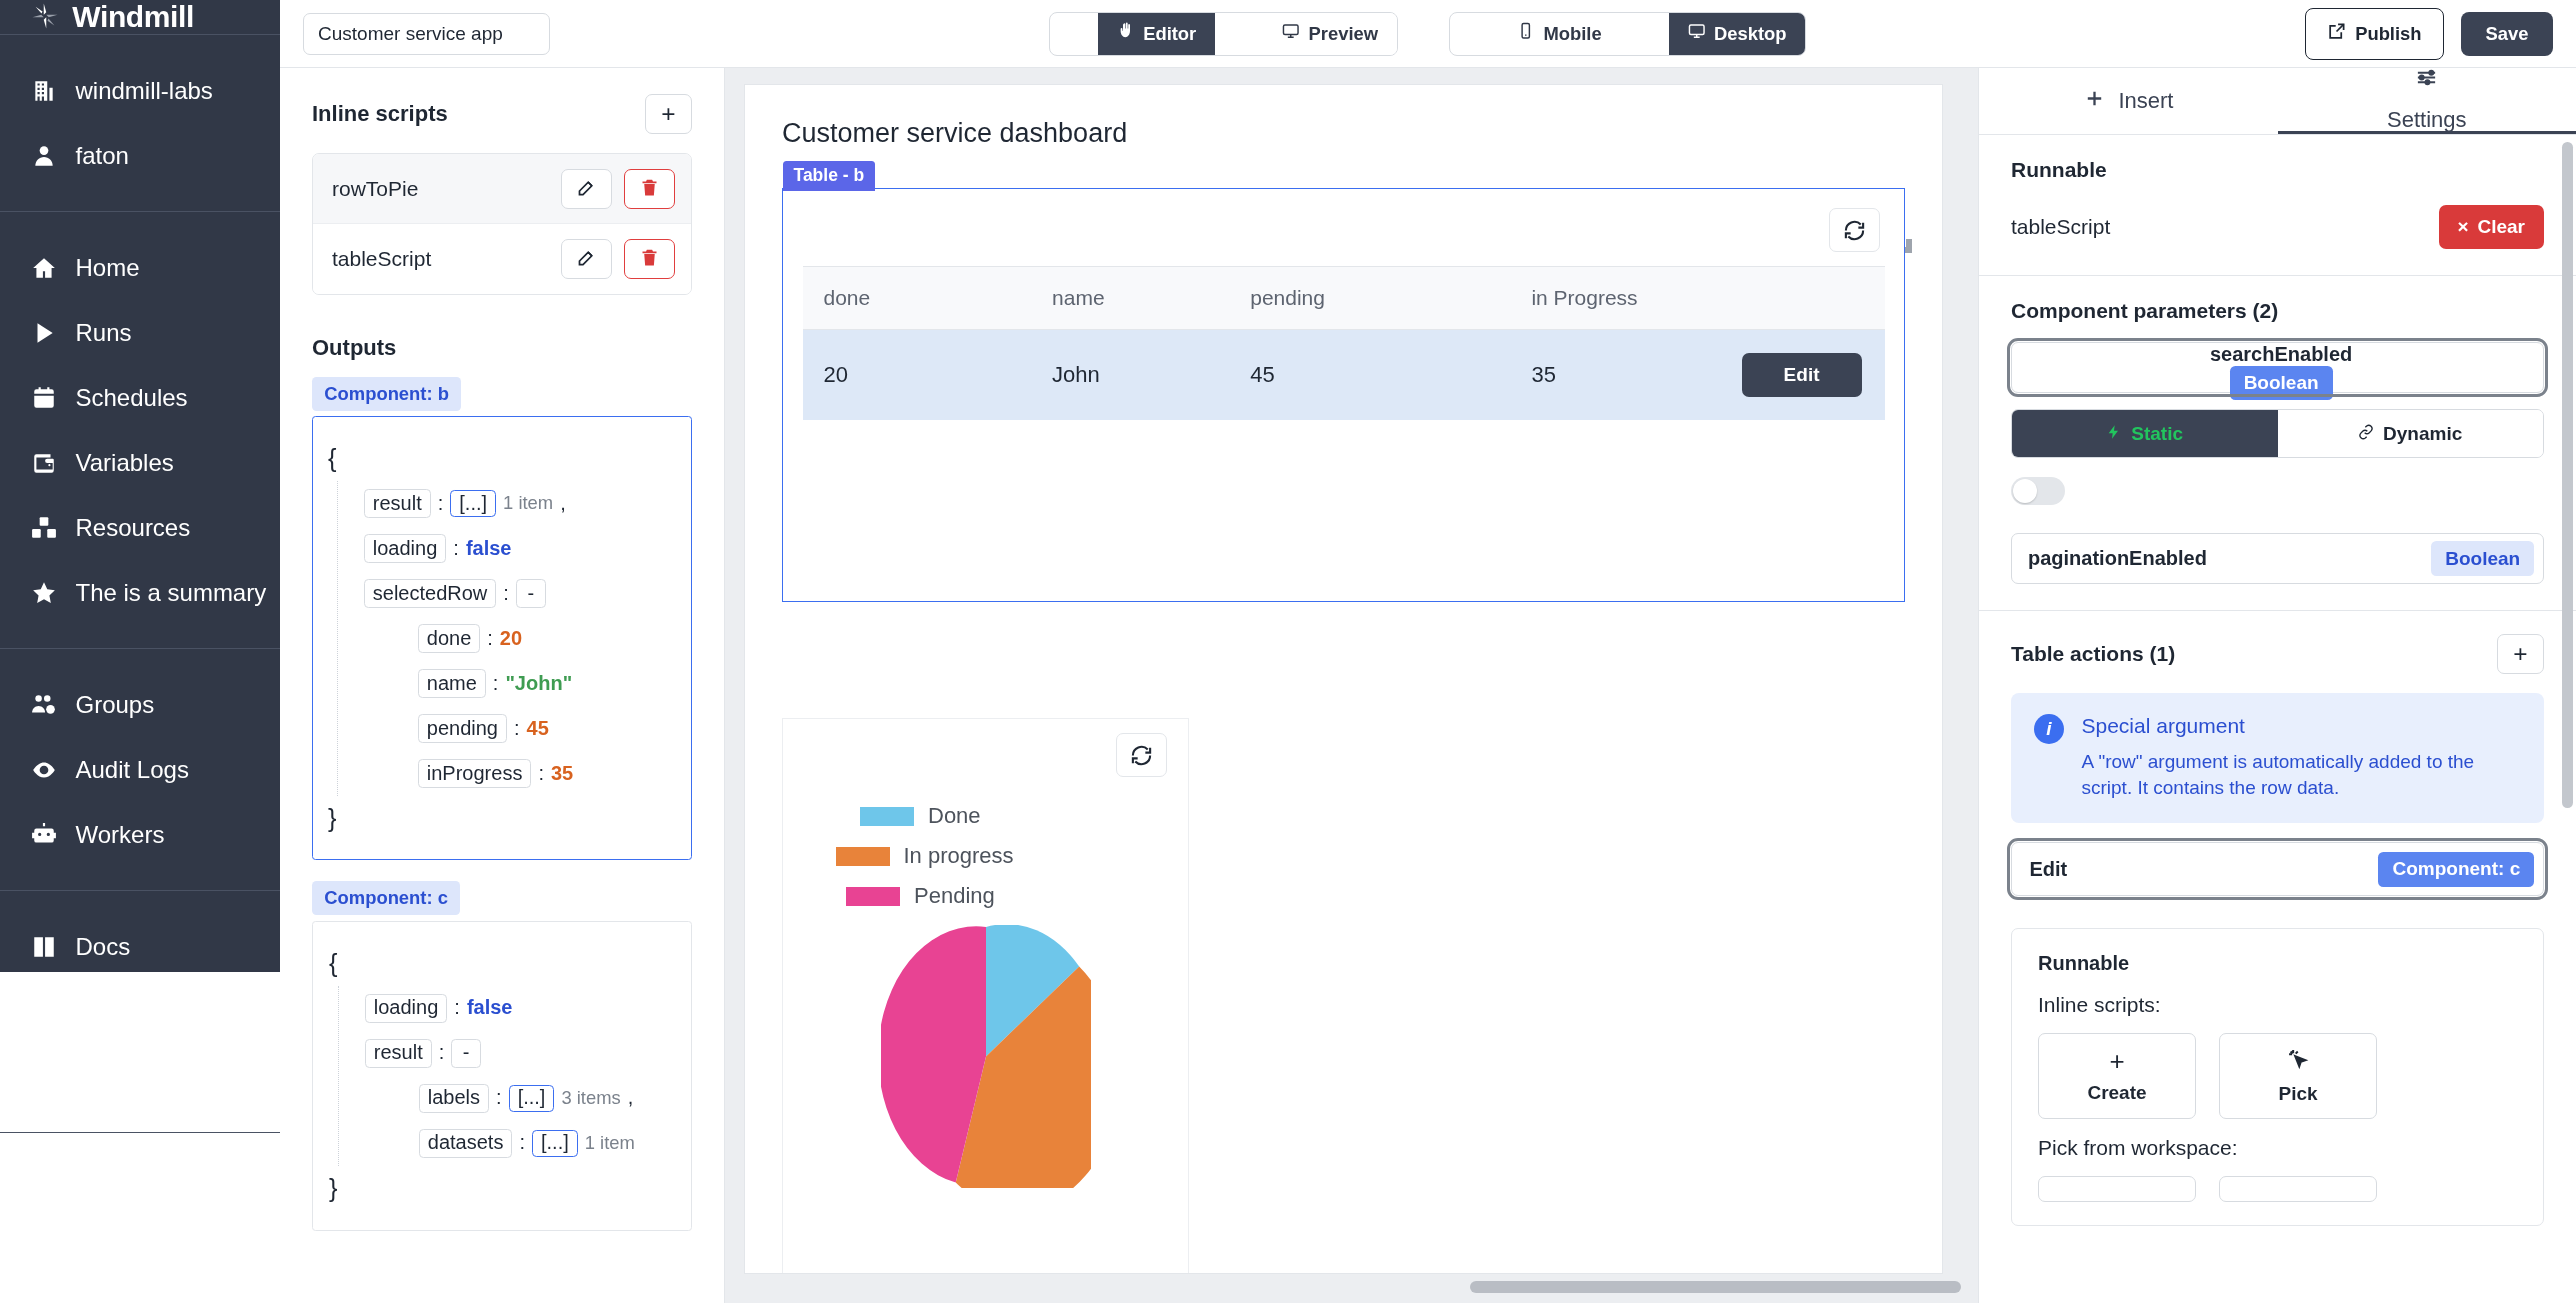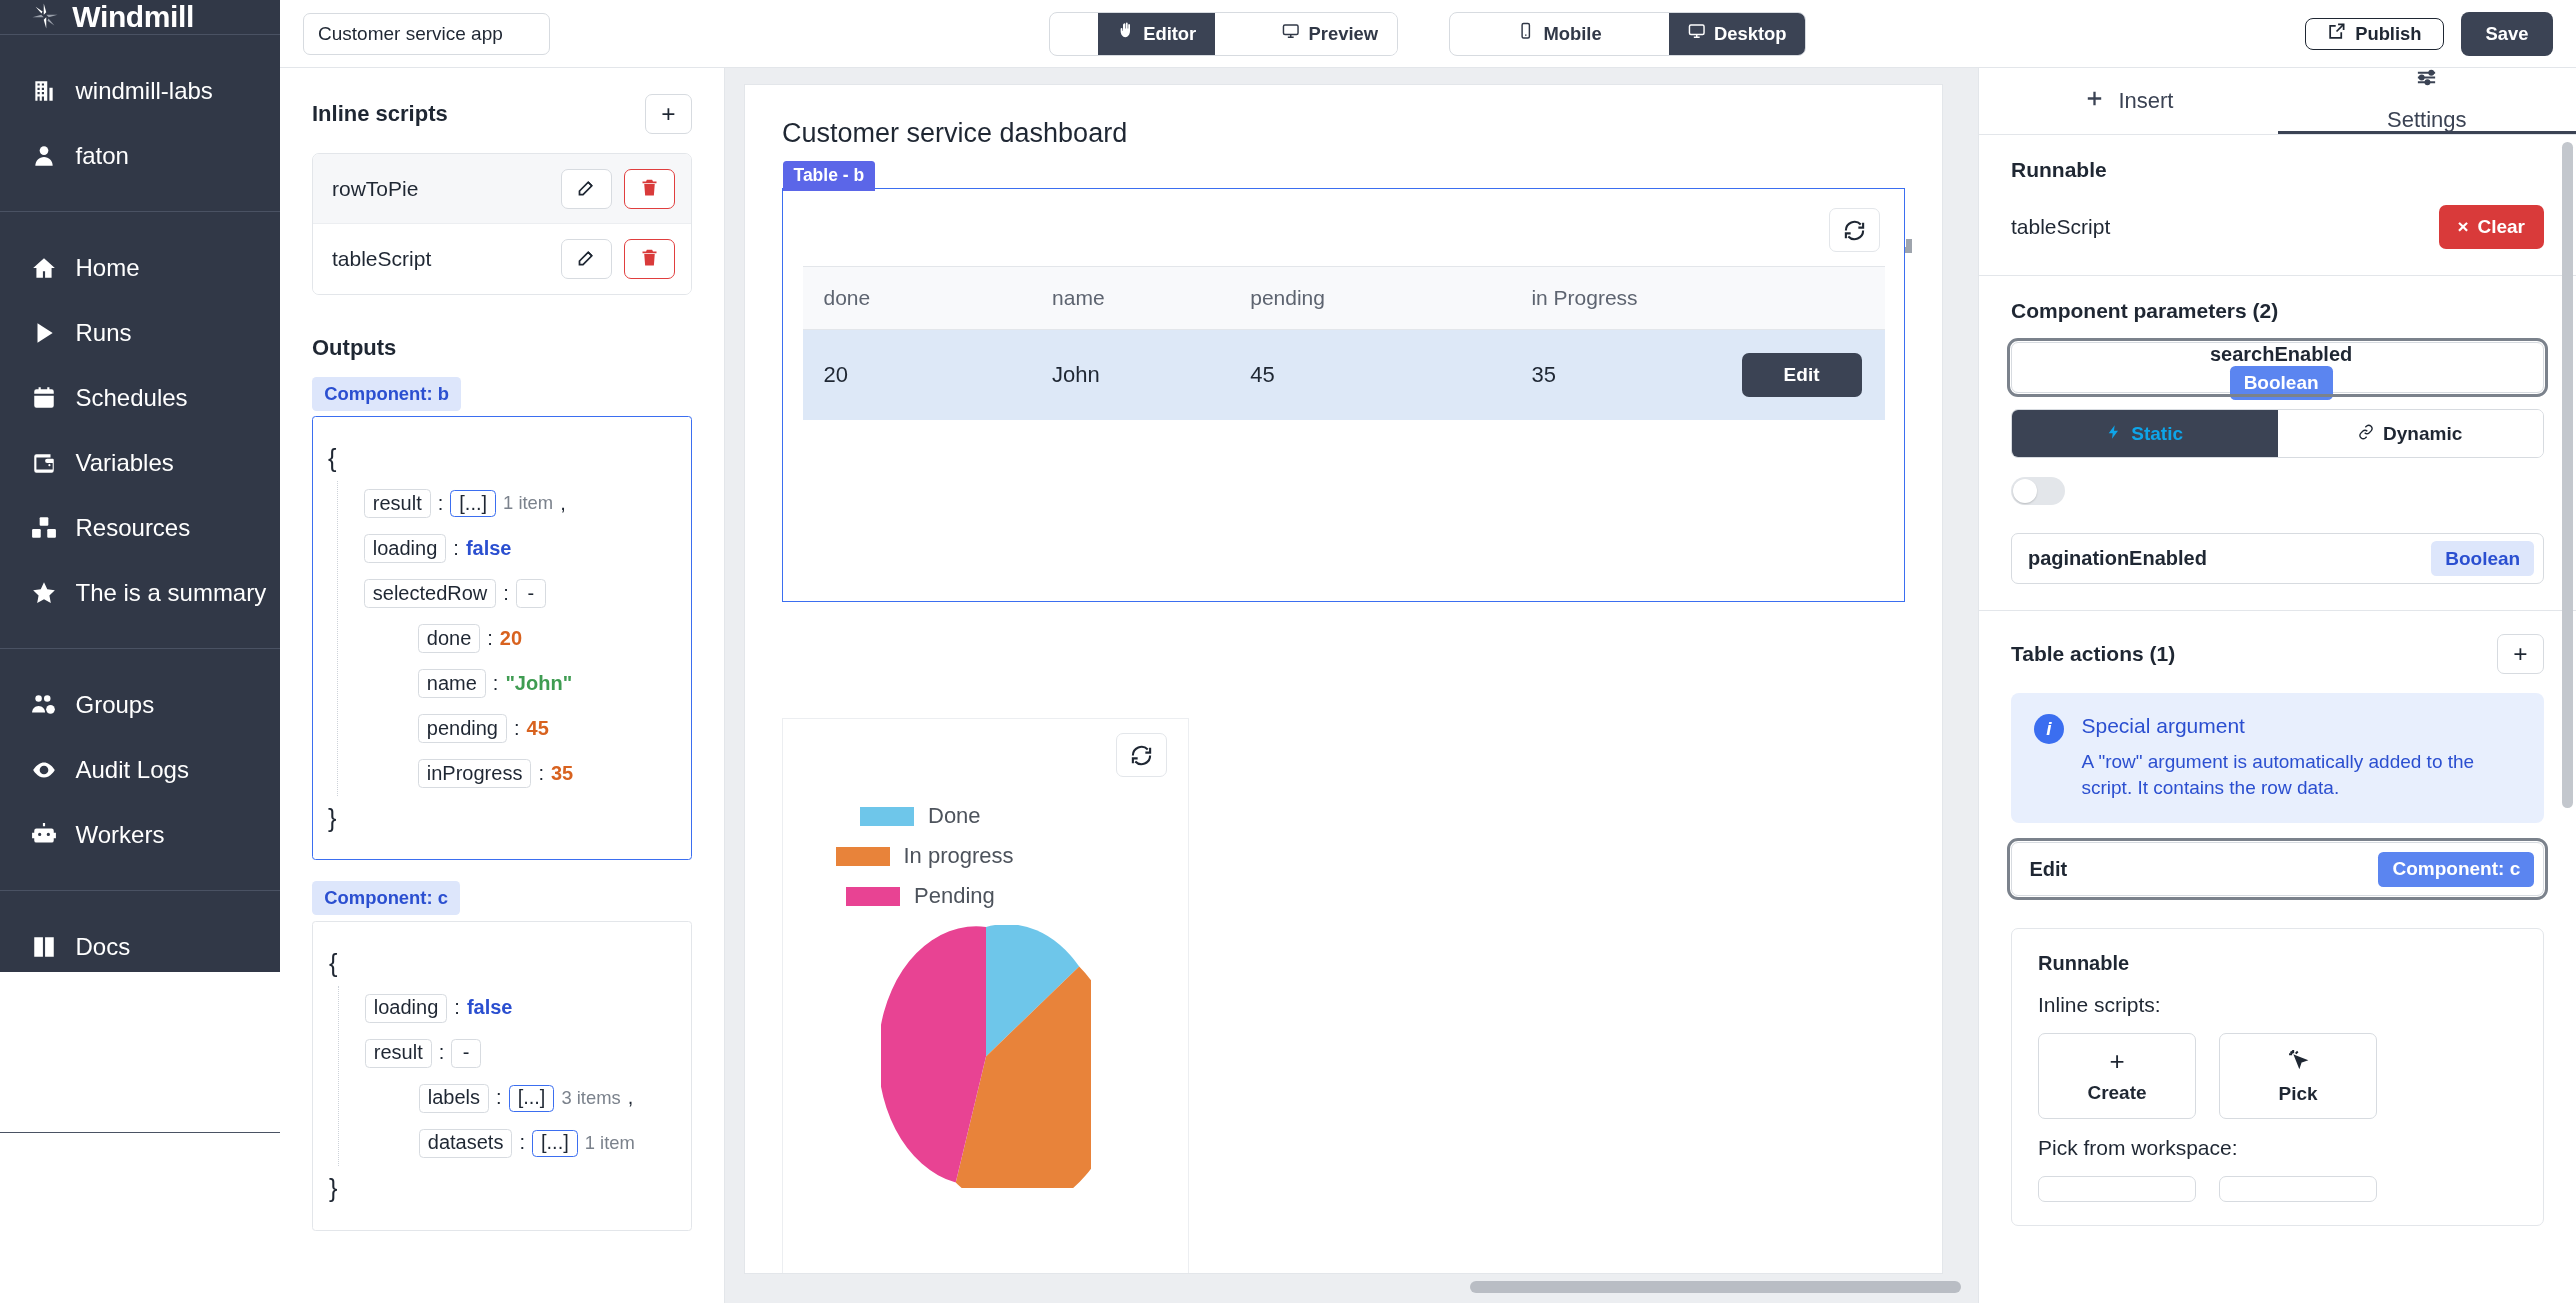--- a/index.html
+++ b/index.html
@@ -64,21 +64,21 @@
     padding: 0 19px; font-size: 18.4px; font-weight: 600; color: #313847;
     background: #fff; border: none; cursor: pointer; height: 100%;
     font-family: "Liberation Sans", sans-serif;
     margin-left: 48px;
   }
   .seg-btn.active { background: #3b4354; color: #fff; }
   .seg-btn svg { width: 17.5px; height: 17.5px; }
   .topbar-right { display: flex; align-items: center; gap: 17.5px; }
   .btn-publish {
     display:flex; align-items:center; gap:8.8px;
-    height: 32px; padding: 0 21px; border: 0.9px solid #1f2733; border-radius: 8px;
+    height: 52px; padding: 0 21px; border: 0.9px solid #1f2733; border-radius: 8px;
     background: #fff; color: #1f2733; font-size: 18.4px; font-weight: 600; cursor: pointer;
     font-family: "Liberation Sans", sans-serif;
   }
   .btn-save {
     height: 44px; padding: 0 24.5px; border: none; border-radius: 8px;
     background: #3b4354; color: #fff; font-size: 18.4px; font-weight: 600; cursor: pointer;
     font-family: "Liberation Sans", sans-serif;
   }
 
   
@@ -230,21 +230,21 @@
   .param-name { font-size: 20px; font-weight: bold; color: #1f2733; }
   .type-badge { font-size: 19px; font-weight: bold; padding: 6.1px 14px; border-radius: 5.3px; }
   .type-badge.solid { background: #5b85f0; color: #fff; }
   .type-badge.soft { background: #dde6fb; color: #2b4fd0; }
   .static-dyn { display: flex; height: 49px; border: 0.9px solid #d7dbe0; border-radius: 7px; overflow: hidden; margin-top: 16px; }
   .sd-btn {
     flex: 1; display: flex; align-items: center; justify-content: center; gap: 8.8px;
     font-size: 19px; font-weight: 600; color: #1f2733; background: #fff; border: none; cursor: pointer;
     font-family: "Liberation Sans", sans-serif;
   }
-  .sd-btn.active { background: #3b4354; color: #0ea5e9; }
+  .sd-btn.active { background: #3b4354; color: #22c55e; }
   .toggle { width: 54px; height: 28px; border-radius: 14px; background: #e3e6ea; position: relative; margin-top: 19px; cursor: pointer; }
   .toggle .knob { position: absolute; left: 1.8px; top: 1.8px; width: 24.5px; height: 24.5px; border-radius: 50%; background: #fff; box-shadow: 0 0.9px 1.8px rgba(0,0,0,.18); }
   .rp-sec2 { padding: 23px 32px 26px; }
   .ta-head { display: flex; align-items: center; justify-content: space-between; margin-bottom: 19px; }
   .info-box { background: #e8effd; border-radius: 8px; padding: 21px 23px; display: flex; gap: 17.5px; }
   .info-icon { width: 30px; height: 30px; border-radius: 50%; background: #3b6ef0; color: #fff; display: flex; align-items: center; justify-content: center; font-size: 19px; font-weight: bold; font-style: italic; flex: 0 0 30px; }
   .info-title { font-size: 21px; color: #2b4fd0; font-weight: 500; margin-bottom: 10.5px; }
   .info-text { font-size: 19px; color: #2b4fd0; line-height: 1.42; }
   .action-row {
     display: flex; align-items: center; justify-content: space-between;

